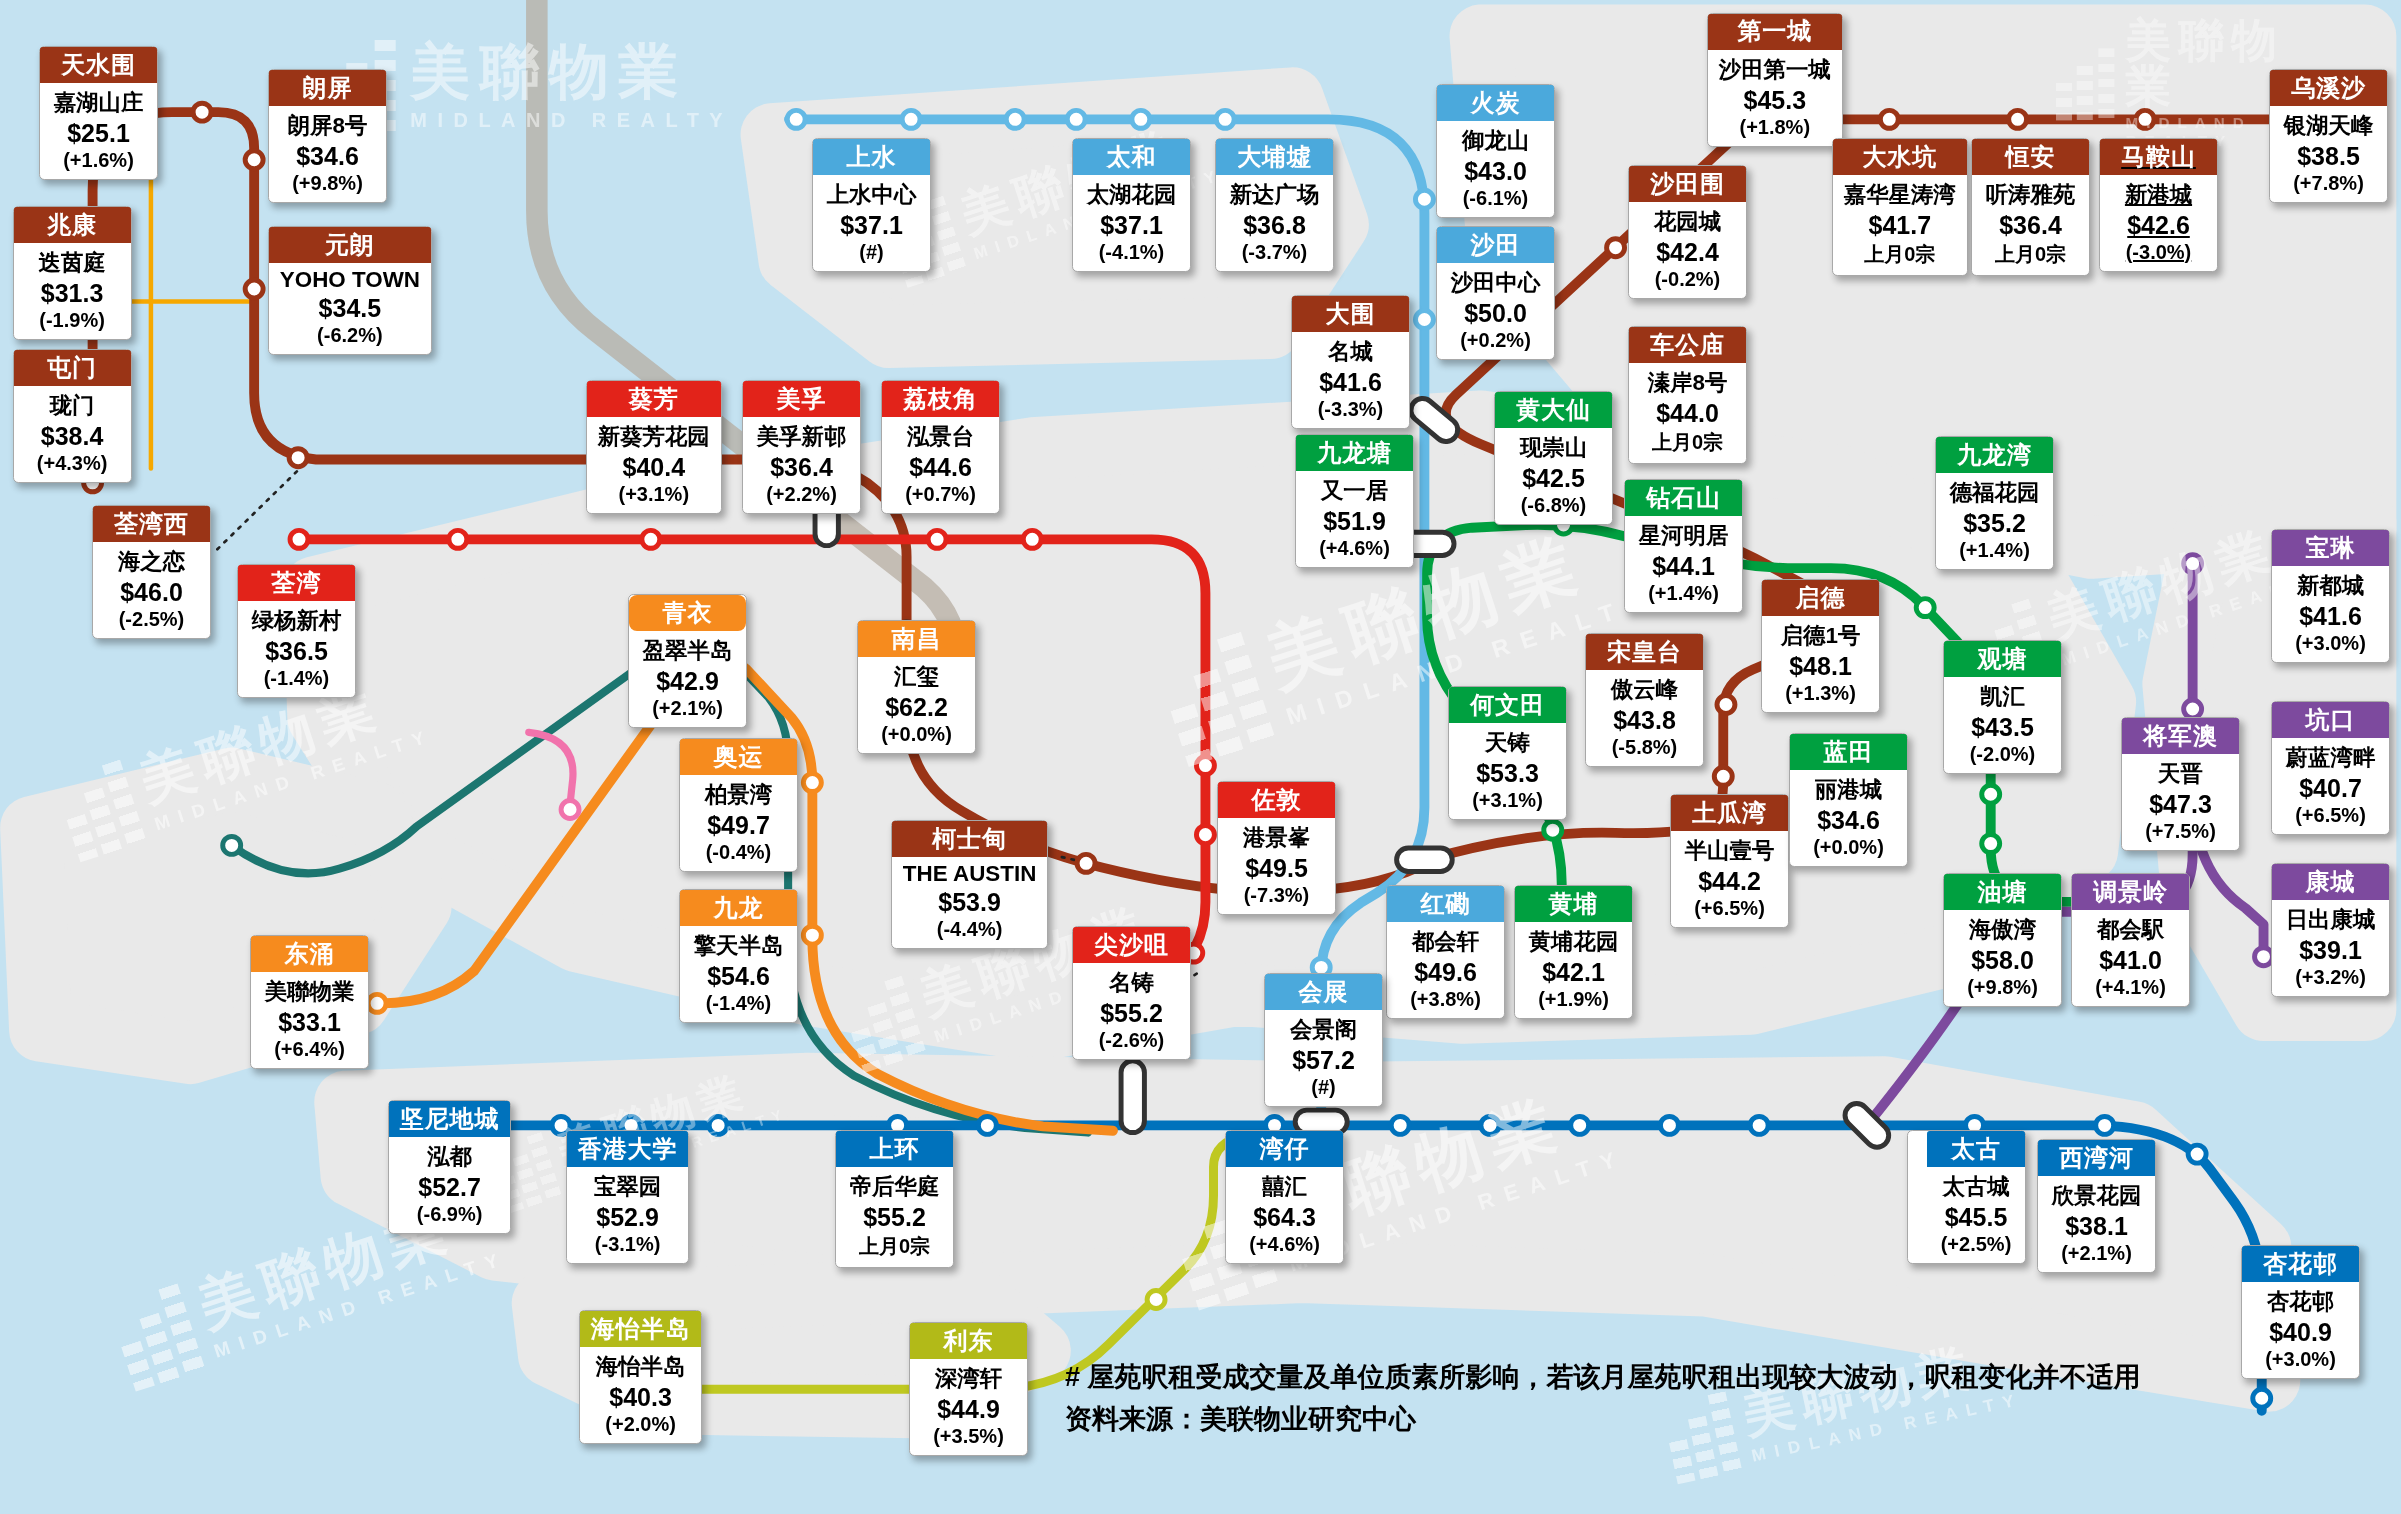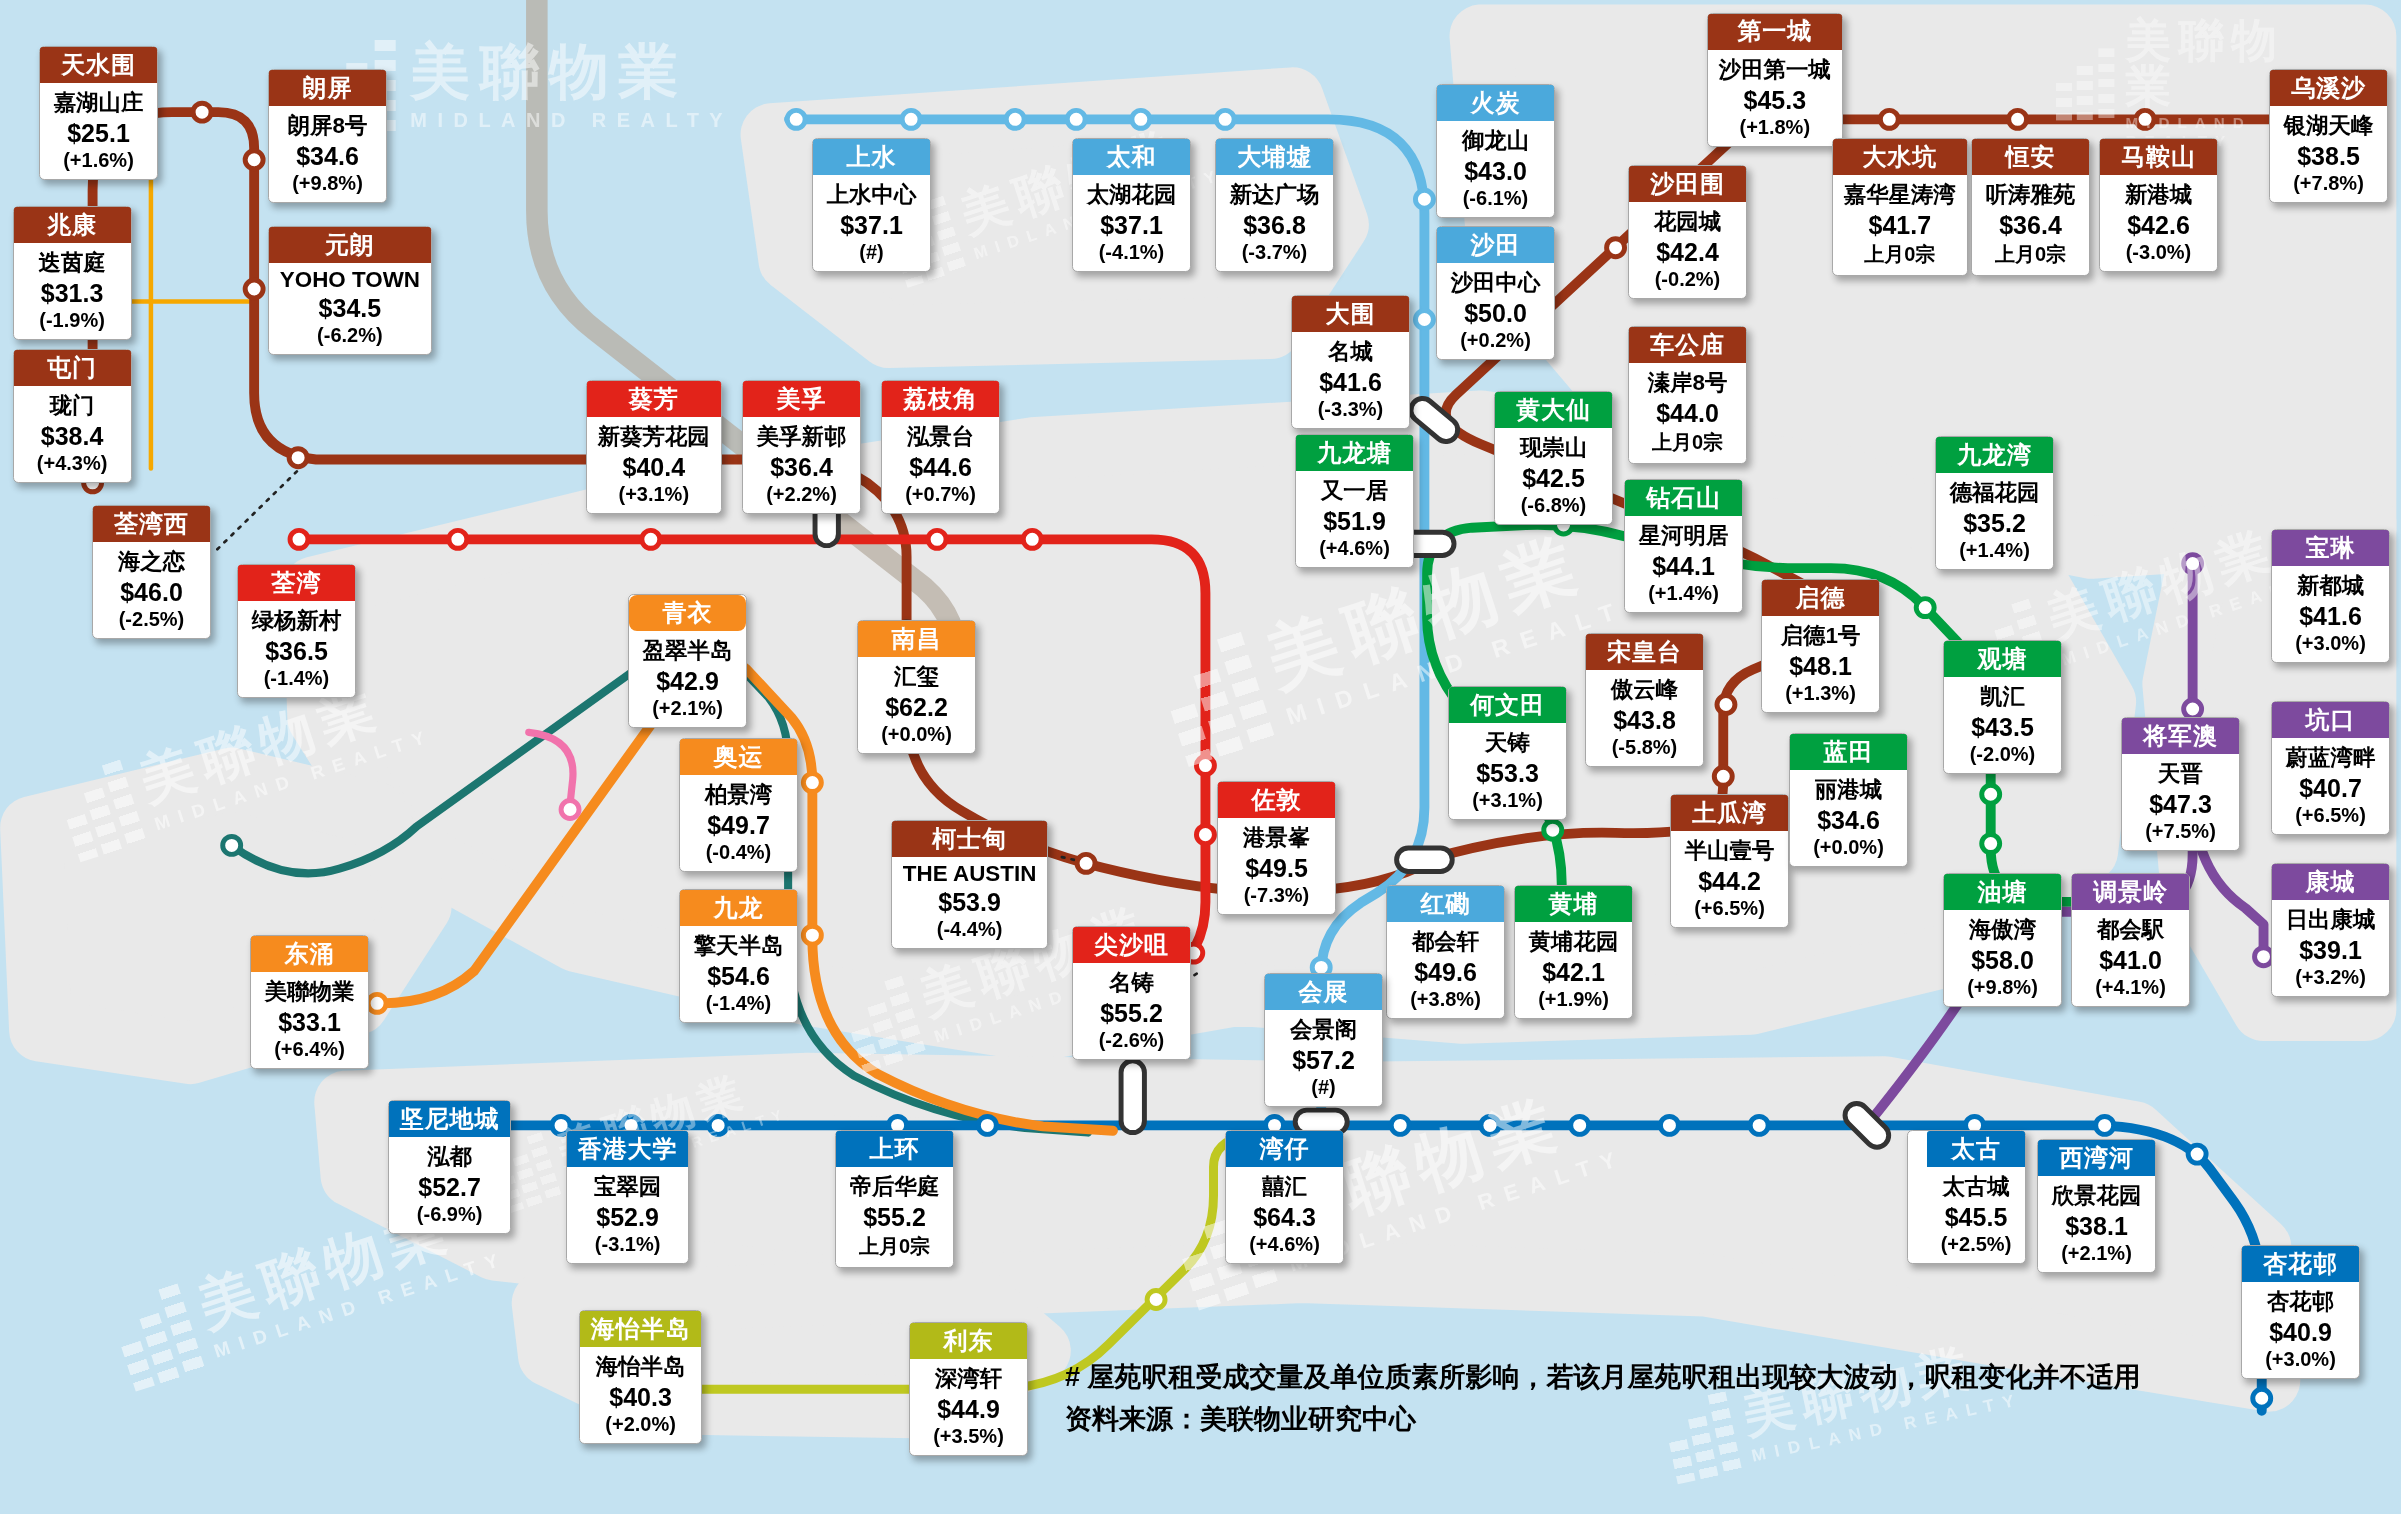--- a/index.html
+++ b/index.html
@@ -484,21 +484,21 @@
     </div>
   </div>
       <div class="station-card" style="left: 1971px; top: 138px;">
     <div class="card-header" style="background: rgb(154, 52, 22);">恒安</div>
     <div class="card-body">
       <div class="estate">听涛雅苑</div>
       <div class="price">$36.4</div>
       <div class="change">上月0宗</div>
     </div>
   </div>
-      <div class="station-card" style="left: 2099px; top: 138px;">
+      <div class="station-card" style="left: 2099px; top: 138px; text-decoration: underline;">
     <div class="card-header" style="background: rgb(154, 52, 22);">马鞍山</div>
     <div class="card-body">
       <div class="estate">新港城</div>
       <div class="price">$42.6</div>
       <div class="change">(-3.0%)</div>
     </div>
   </div>
       <div class="station-card" style="left: 2269px; top: 69px;">
     <div class="card-header" style="background: rgb(154, 52, 22);">乌溪沙</div>
     <div class="card-body">

